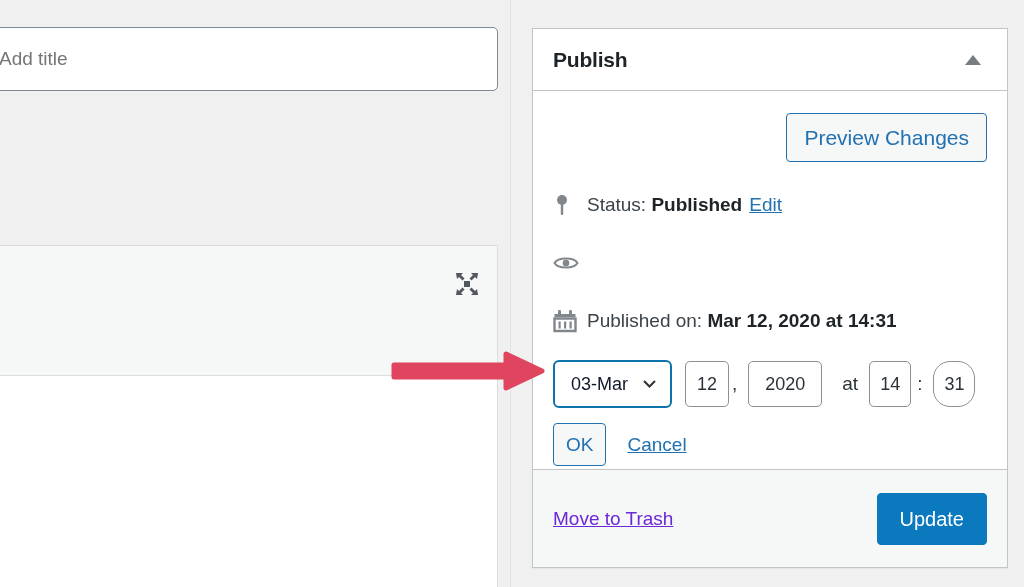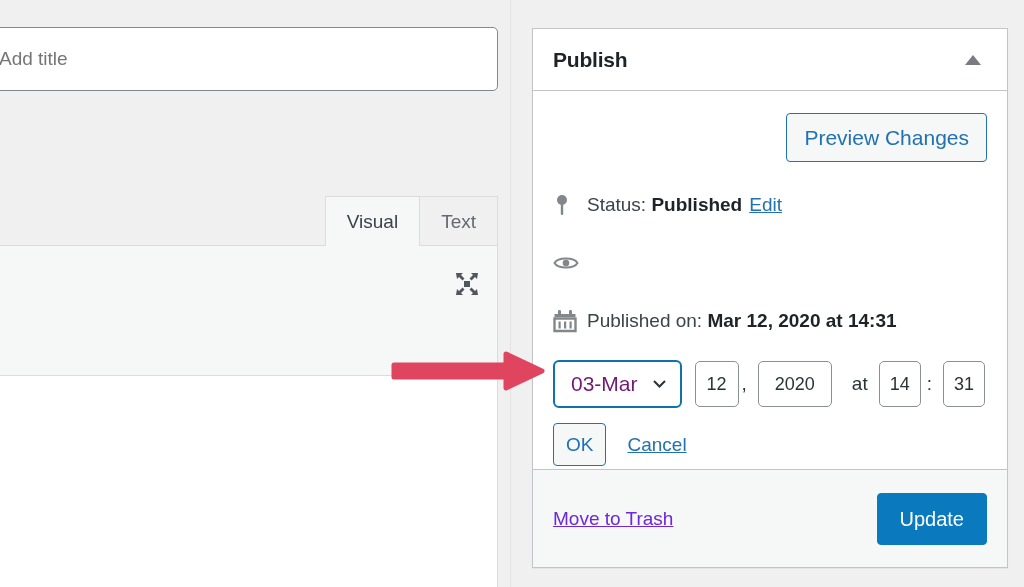--- a/index.html
+++ b/index.html
@@ -255,22 +255,22 @@
     align-items: center;
     border: 2px solid #0e72ab;
     border-radius: 6px;
     background: #ffffff;
     height: 48px;
     padding: 0 42px 0 16px;
     box-sizing: border-box;
     cursor: pointer;
   }
   .select-wrap span {
-    font-size: 21px;
-    color: #701a75;
+    font-size: 18px;
+    color: #0f172a;
     white-space: nowrap;
   }
   .select-chevron {
     position: absolute;
     right: 14px;
     top: 50%;
     margin-top: -4px;
     width: 13px;
     height: 8px;
   }
@@ -283,21 +283,21 @@
     font-family: "Liberation Sans", sans-serif;
     font-size: 18px;
     color: #2c3338;
     text-align: center;
     padding: 0 4px;
     outline: none;
   }
   .inp-day { width: 44px; margin-left: 13px; }
   .inp-year { width: 74px; margin-left: 11px; }
   .inp-hour { width: 42px; margin-left: 11px; }
-  .inp-min { width: 42px; margin-left: 11px; }
+  .inp-min { width: 42px; margin-left: 11px; border-radius: 17px; }
   .sep { margin-left: 3px; }
   .sep-at { margin-left: 20px; }
   .sep-colon { margin-left: 6px; }
 
   .timestamp-actions {
     margin-top: 15px;
     display: flex;
     align-items: center;
   }
   .btn-ok {
@@ -347,28 +347,20 @@
 <body>
 
 <div class="screen">
 
   <div class="editor-col">
 
     <input class="title-field" type="text" placeholder="Add title" style="">
 
     <div class="editor-wrap">
 
-      <div class="tabs">
-        <div class="tab active">
-          <span>Visual</span>
-        </div>
-        <div class="tab">
-          <span>Text</span>
-        </div>
-      </div>
 
       <div class="editor-body">
         <div class="toolbar-row">
           <span class="fullscreen-icon">
             <svg width="26" height="26" viewBox="0 0 26 26" fill="#50575e">
               <rect x="10" y="10" width="6" height="6"></rect>
               <path d="M2 2 L9 2 L7 4 L10.5 7.5 L8.5 9.5 L5 6 L3 8 Z"></path>
               <path d="M24 2 L17 2 L19 4 L15.5 7.5 L17.5 9.5 L21 6 L23 8 Z"></path>
               <path d="M2 24 L9 24 L7 22 L10.5 18.5 L8.5 16.5 L5 20 L3 18 Z"></path>
               <path d="M24 24 L17 24 L19 22 L15.5 18.5 L17.5 16.5 L21 20 L23 18 Z"></path>

